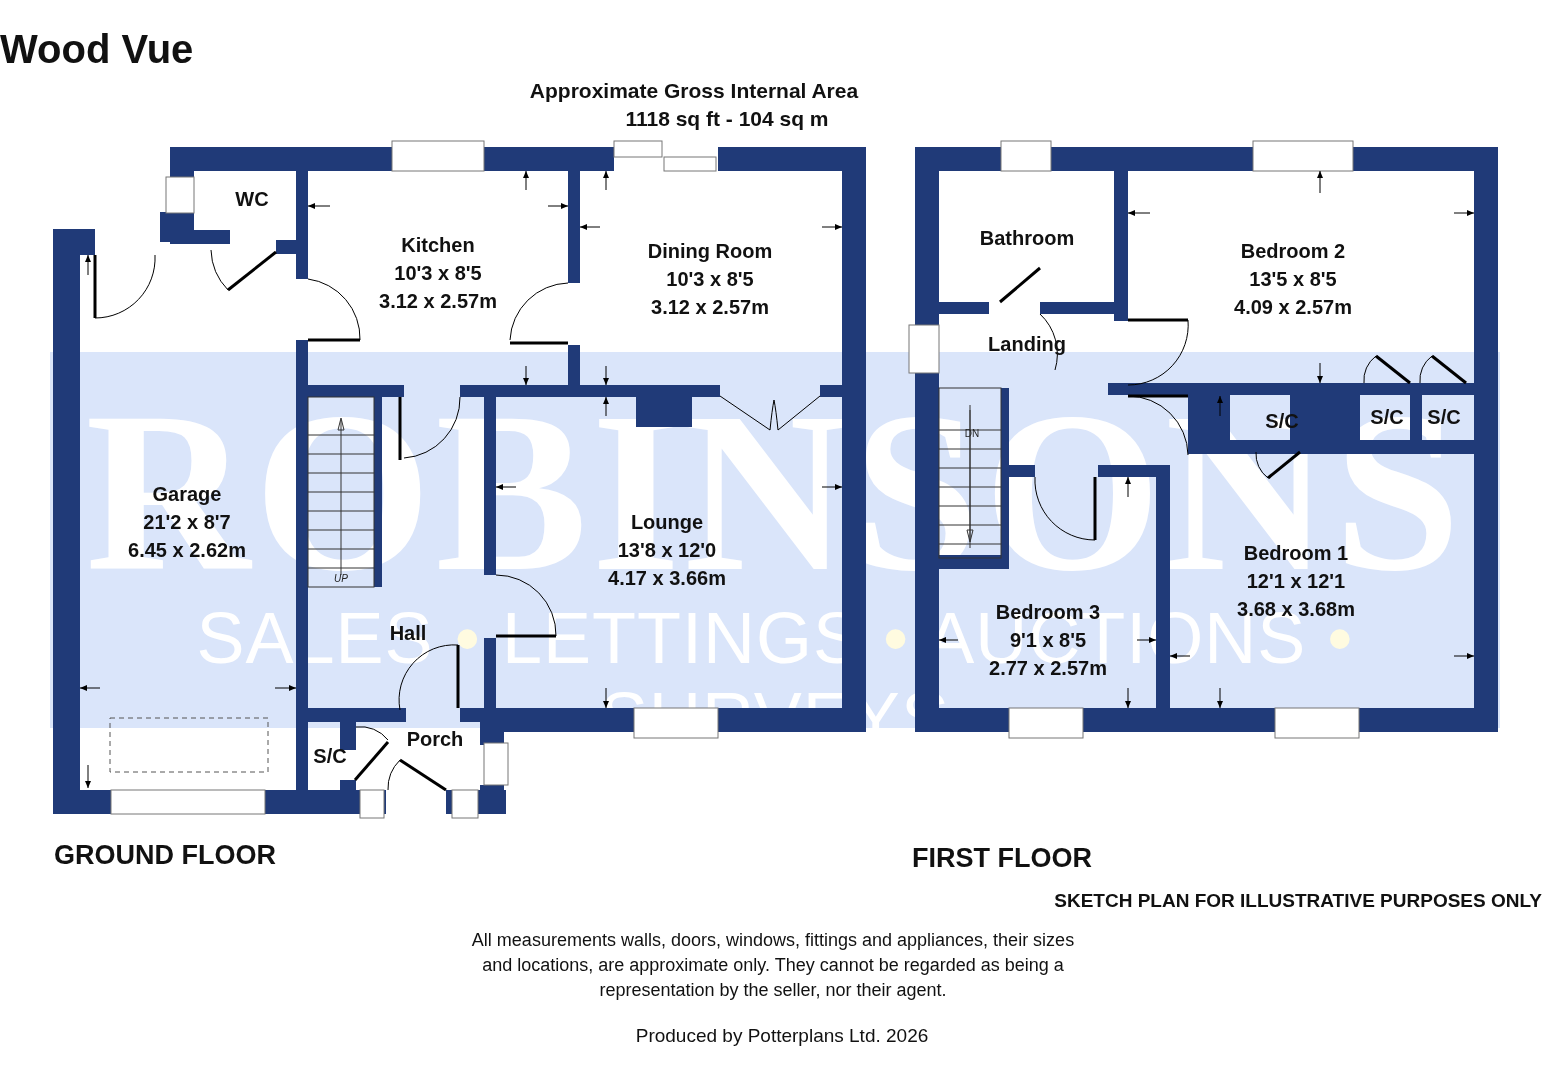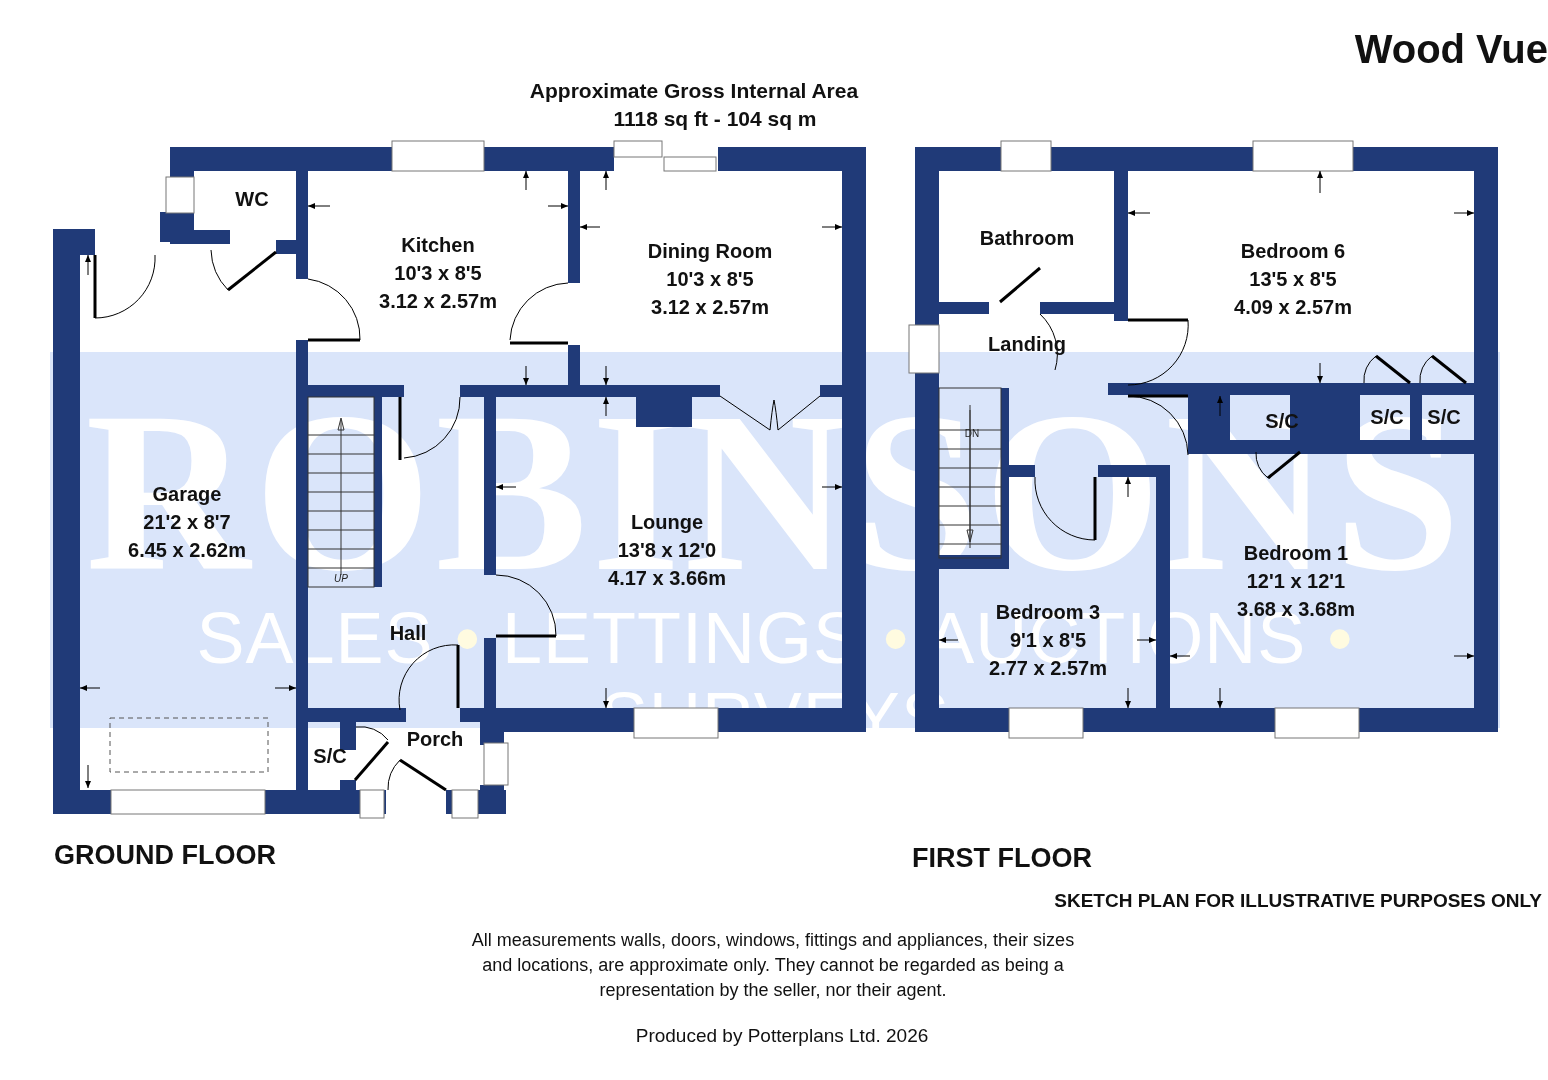--- a/index.html
+++ b/index.html
@@ -1,20 +1,20 @@
 <!DOCTYPE html>
 <html><head>
 <meta charset="utf-8">
 <style>
   html, body { margin: 0; padding: 0; background: #ffffff; }
   body { width: 1548px; height: 1080px; position: relative; overflow: hidden; font-family: "Liberation Sans", sans-serif; color: #111; }
   .abs { position: absolute; }
-  .title { left: 0; width: 1548px; top: 26px; text-align: right; font-weight: bold; font-size: 40px; line-height: 46px; }
+  .title { left: 0; width: 1548px; top: 26px; text-align: left; font-weight: bold; font-size: 40px; line-height: 46px; }
   .subtitle { left: 0; width: 1388px; top: 78px; text-align: center; font-weight: bold; font-size: 21px; line-height: 26px; }
-  .area { left: 4px; width: 1422px; top: 106px; text-align: center; font-weight: bold; font-size: 21px; line-height: 26px; }
+  .area { left: 16px; width: 1422px; top: 106px; text-align: center; font-weight: bold; font-size: 21px; line-height: 26px; }
   svg.plan { position: absolute; left: 0; top: 0; }
   .room-label { position: absolute; text-align: center; font-weight: bold; font-size: 20px; line-height: 28px; white-space: nowrap; transform: translateX(-50%); }
   .room-label .name { display: block; }
   .room-label .dim { display: block; }
   .sc-label { position: absolute; font-weight: bold; font-size: 20px; line-height: 22px; transform: translateX(-50%); white-space: nowrap; }
   .small-label { position: absolute; font-size: 10px; transform: translateX(-50%); color: #222; }
   .floor-label { position: absolute; font-weight: bold; font-size: 27px; line-height: 30px; }
   .disclaimer-title { position: absolute; left: 0; width: 1542px; top: 890px; text-align: right; font-weight: bold; font-size: 19px; }
   .disclaimer-body { position: absolute; left: 456px; width: 634px; top: 928px; text-align: center; font-size: 18px; line-height: 25px; font-family: "Liberation Sans Narrow", "Liberation Sans", sans-serif; }
   .producer { position: absolute; left: 0; width: 1546px; top: 1025px; text-align: center; font-size: 19px; padding-left: 9px; }
@@ -254,21 +254,21 @@
 <div class="room-label" style="left:435px; top:725px;">
     <span class="name">Porch</span>
   </div>
 <div class="sc-label" style="left:330px; top:745px;">S/C</div>
 <div class="small-label" style="left:341px; top:573px;font-style:italic;">UP</div>
 
 <div class="room-label" style="left:1027px; top:224px;">
     <span class="name">Bathroom</span>
   </div>
 <div class="room-label" style="left:1293px; top:237px;">
-  <span class="name">Bedroom 6</span>
+  <span class="name">Bedroom 2</span>
   <span class="dim">13'5 x 8'5</span>
   <span class="dim">4.09 x 2.57m</span>
 </div>
 <div class="room-label" style="left:1027px; top:330px;">
     <span class="name">Landing</span>
   </div>
 <div class="room-label" style="left:1296px; top:539px;">
   <span class="name">Bedroom 1</span>
   <span class="dim">12'1 x 12'1</span>
   <span class="dim">3.68 x 3.68m</span>

